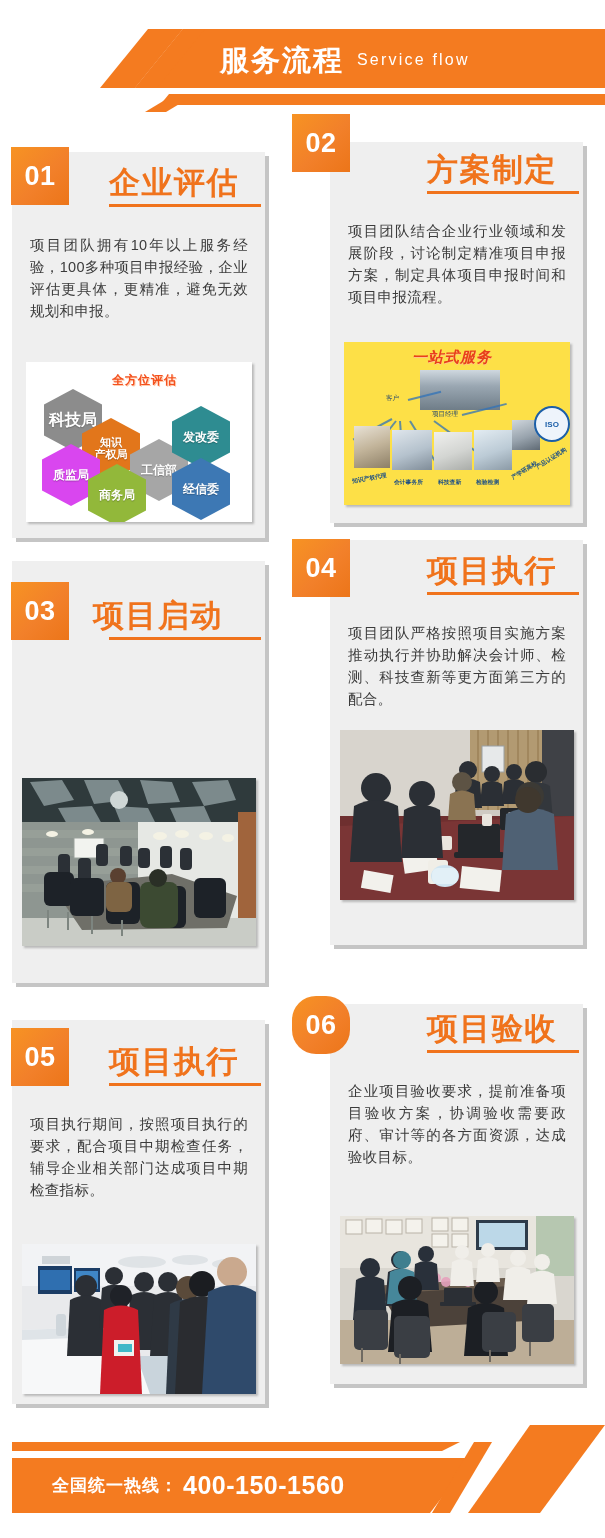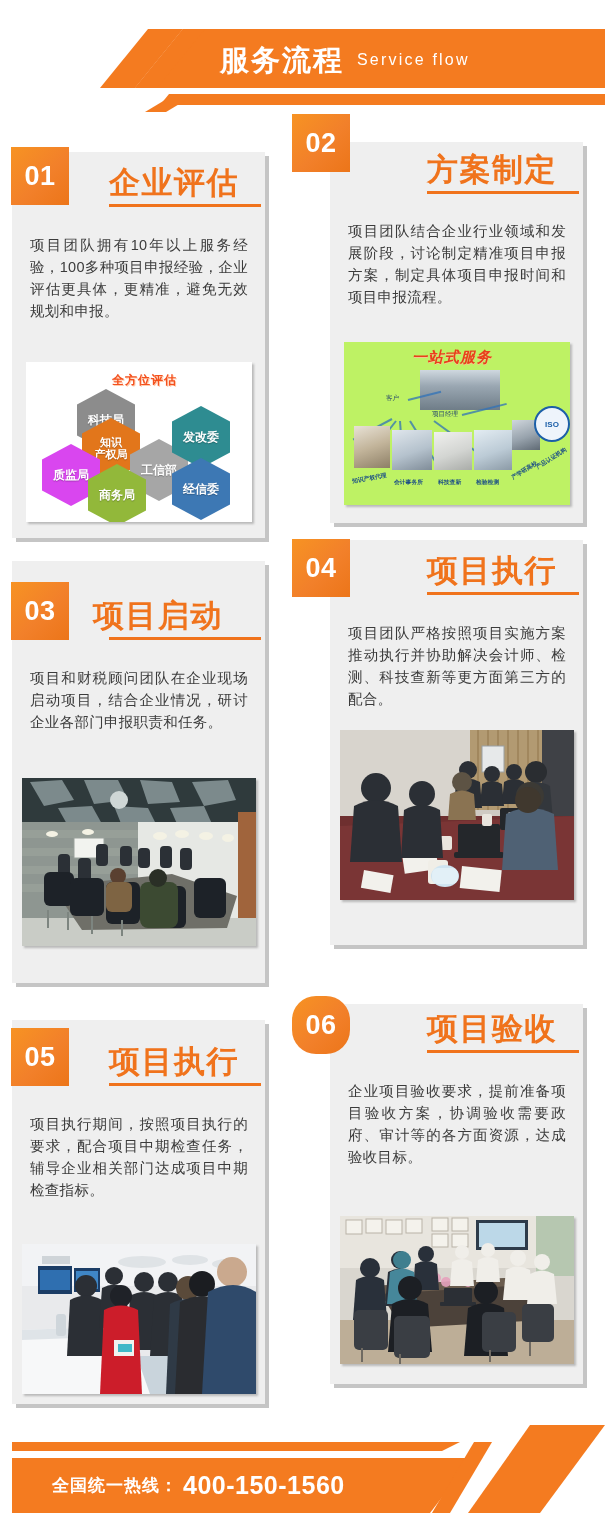--- a/index.html
+++ b/index.html
@@ -81,21 +81,21 @@
     white-space:nowrap;
   }
   .hex{
     position:absolute;display:flex;align-items:center;justify-content:center;
     color:#ffffff;font-weight:bold;text-align:center;line-height:1.05;
     clip-path:polygon(50% 0%,100% 25%,100% 75%,50% 100%,0% 75%,0% 25%);
     text-shadow:0 1px 1px rgba(0,0,0,.25);
   }
 
   
-  .onestop{position:absolute;background:#bef264;overflow:hidden;}
+  .onestop{position:absolute;background:#fde047;overflow:hidden;}
   .onestop .ostitle{
     position:absolute;font-size:15px;font-weight:bold;color:#E8401B;
     font-style:italic;letter-spacing:1px;white-space:nowrap;
     text-shadow:0 1px 0 rgba(255,190,150,.8);
   }
   .os-node{position:absolute;font-size:6.5px;color:#27486b;white-space:nowrap;}
   .os-foot{position:absolute;font-size:5.8px;color:#1c4f86;white-space:nowrap;font-weight:bold;}
   .os-arrow{position:absolute;background:#2f72b8;opacity:.75;height:2px;transform-origin:0 50%;}
   .os-photo{position:absolute;overflow:hidden;}
   .os-seal{
@@ -150,21 +150,21 @@
   </div>
 
   <div class="card" style="left:12px;top:152px;width:253px;height:386px;">
     <div class="badge" style="left:-1px;top:-5px;">01</div>
     <div class="ctitle" style="left:97px;top:15px;">企业评估</div>
     <div class="cunderline" style="left:97px;top:52px;width:152px;"></div>
     <div class="cbody" style="left:18px;top:82px;width:218px;">项目团队拥有10年以上服务经验，100多种项目申报经验，企业评估更具体，更精准，避免无效规划和申报。</div>
 
     <div class="hexwrap photo-shadow" style="left:14px;top:210px;width:226px;height:160px;">
       <div class="hextitle" style="left:86px;top:10px;">全方位评估</div>
-      <div class="hex" style="left:18px;top:27px;width:58px;height:62px;background:#8C8C8C;font-size:12px;margin-left:33px;">
+      <div class="hex" style="left:18px;top:27px;width:58px;height:62px;background:#8C8C8C;font-size:16px;">
         <span>科技局</span>
       </div>
       <div class="hex" style="left:56px;top:56px;width:58px;height:62px;background:#E2761B;font-size:11px;">
         <span>知识<br>产权局</span>
       </div>
       <div class="hex" style="left:16px;top:82px;width:58px;height:62px;background:#d946ef;font-size:12px;">
         <span>质监局</span>
       </div>
       <div class="hex" style="left:104px;top:77px;width:58px;height:62px;background:#A6A6A6;font-size:12px;">
         <span>工信部</span>
@@ -222,21 +222,20 @@
       <div class="os-foot" style="left:132px;top:136px;">检验检测</div>
       <div class="os-foot" style="left:166px;top:124px;transform:rotate(-32deg);">产学研高校</div>
       <div class="os-foot" style="left:190px;top:112px;transform:rotate(-32deg);">产品认证机构</div>
     </div>
   </div>
 
   <div class="card" style="left:12px;top:561px;width:253px;height:422px;">
     <div class="badge" style="left:-1px;top:21px;">03</div>
     <div class="ctitle" style="left:81px;top:39px;">项目启动</div>
     <div class="cunderline" style="left:97px;top:76px;width:152px;"></div>
-    <div class="cbody" style="left:18px;top:106px;width:218px;">项目和财税顾问团队在企业现场启动项目，结合企业情况，研讨企业各部门申报职责和任务。</div>
 
     <div class="photo photo-shadow" style="left:10px;top:217px;width:234px;height:168px;">
       <svg viewBox="0 0 234 168" width="234" height="168">
         <rect width="234" height="168" fill="#bfc5c3"></rect>
         <rect width="234" height="48" fill="#2f3a3c"></rect>
         <g fill="#7c8a8c">
           <polygon points="8,4 40,2 52,22 22,28"></polygon>
           <polygon points="62,2 96,2 106,22 72,26"></polygon>
           <polygon points="118,2 150,4 158,24 126,26"></polygon>
           <polygon points="170,4 206,2 214,22 182,28"></polygon>

